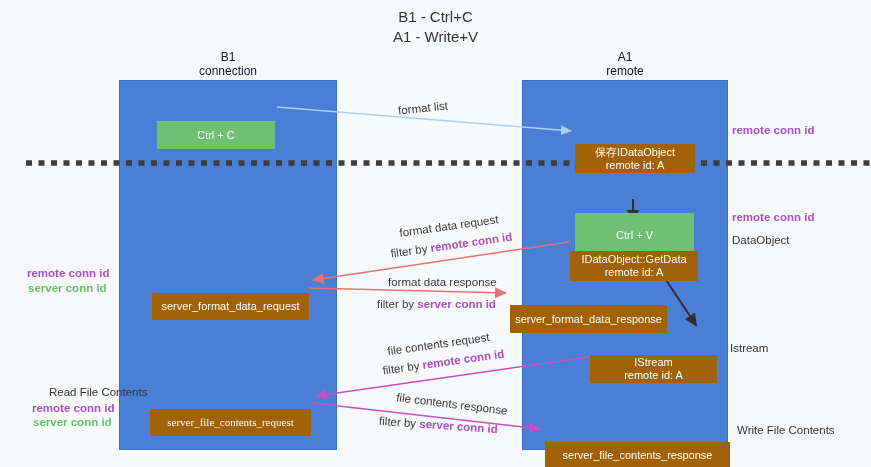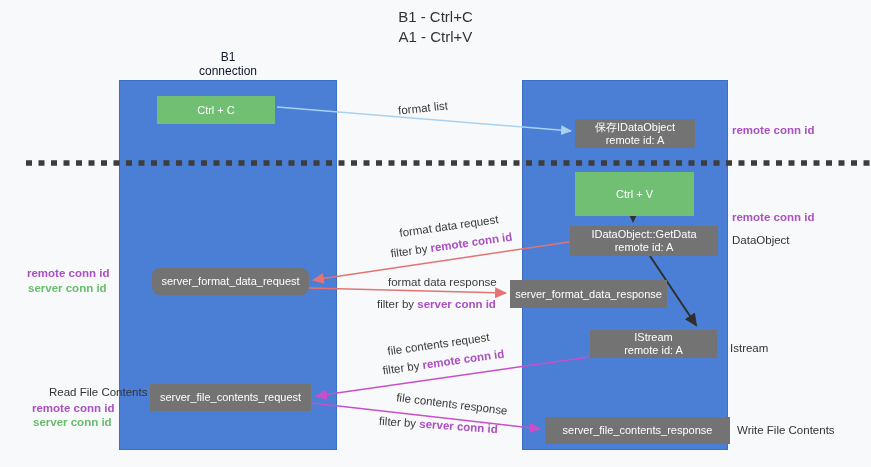--- a/index.html
+++ b/index.html
@@ -47,22 +47,23 @@
     position: absolute;
     display: flex;
     flex-direction: column;
     align-items: center;
     justify-content: center;
     color: #ffffff;
     font-size: 11px;
     line-height: 13px;
     text-align: center;
     white-space: nowrap;
-  }
-  .node-orange { background: #737373; }
+    margin-top: 25px;
+  }
+  .node-orange { background: #a16207; }
   .node-green  { background: #70bf73; }
   .flow-label {
     position: absolute;
     font-size: 11.5px;
     color: #3a3a3a;
     white-space: nowrap;
   }
   .side-label {
     position: absolute;
     font-size: 11.5px;
@@ -72,26 +73,30 @@
   .t-purple { color: #ab4fc3; font-weight: bold; }
   .t-green  { color: #67bd6b; font-weight: bold; }
 </style>
 </head>
 <body>
 
 <div class="stage">
 
   <div class="title">
     <div>B1 - Ctrl+C</div>
-    <div>A1 - Ctrl+V</div>
+    <div>A1 - Write+V</div>
   </div>
 
   <div class="lane-header" style="left:119px; top:50px; width:218px;">
     <div>B1</div>
     <div>connection</div>
+  </div>
+  <div class="lane-header" style="left:522px; top:50px; width:206px;">
+    <div>A1</div>
+    <div>remote</div>
   </div>
 
   <div class="lane lane-left"></div>
   <div class="lane lane-right"></div>
 
   <svg class="overlay">
     <defs>
       <marker id="ah-blue" markerUnits="userSpaceOnUse" markerWidth="12" markerHeight="10" refX="10" refY="5" orient="auto">
         <path d="M0,0 L11,5 L0,10 z" fill="#a8d2f0"></path>
       </marker>
@@ -125,43 +130,43 @@
 
   <div class="node node-green" style="left:157px; top:96px; width:118px; height:28px;">
     <span>Ctrl + C</span>
   </div>
 
   <div class="node node-orange" style="left:575px; top:119px; width:120px; height:29px;">
     <span>保存IDataObject</span>
     <span>remote id: A</span>
   </div>
 
-  <div class="node node-green" style="left:575px; top:172px; width:119px; height:44px;">
+  <div class="node node-green" style="left:575px; top:188px; width:119px; height:44px;">
     <span>Ctrl + V</span>
   </div>
 
-  <div class="node node-orange" style="left:570px; top:226px; width:148px; height:30px;text-align:right;">
+  <div class="node node-orange" style="left:570px; top:226px; width:128px; height:30px;text-align:right;">
     <span>IDataObject::GetData</span>
     <span>remote id: A</span>
   </div>
 
-  <div class="node node-orange" style="left:152px; top:268px; width:157px; height:27px;border-radius:8px;">
+  <div class="node node-orange" style="left:152px; top:268px; width:157px; height:27px;">
     <span>server_format_data_request</span>
   </div>
 
   <div class="node node-orange" style="left:510px; top:280px; width:157px; height:28px;">
     <span>server_format_data_response</span>
   </div>
 
   <div class="node node-orange" style="left:590px; top:330px; width:127px; height:28px;">
     <span>IStream</span>
     <span>remote id: A</span>
   </div>
 
-  <div class="node node-orange" style="left:150px; top:384px; width:161px; height:27px;">
+  <div class="node node-orange" style="left:150px; top:384px; width:161px; height:27px;font-family:Liberation Serif, serif;">
     <span>server_file_contents_request</span>
   </div>
 
   <div class="node node-orange" style="left:545px; top:417px; width:185px; height:27px;">
     <span>server_file_contents_response</span>
   </div>
 
   <div class="flow-label" style="left:398px; top:102px; transform:rotate(-6deg);">format list</div>
 
   <div class="flow-label" style="left:399px; top:220px; transform:rotate(-8deg);">format data request</div>

